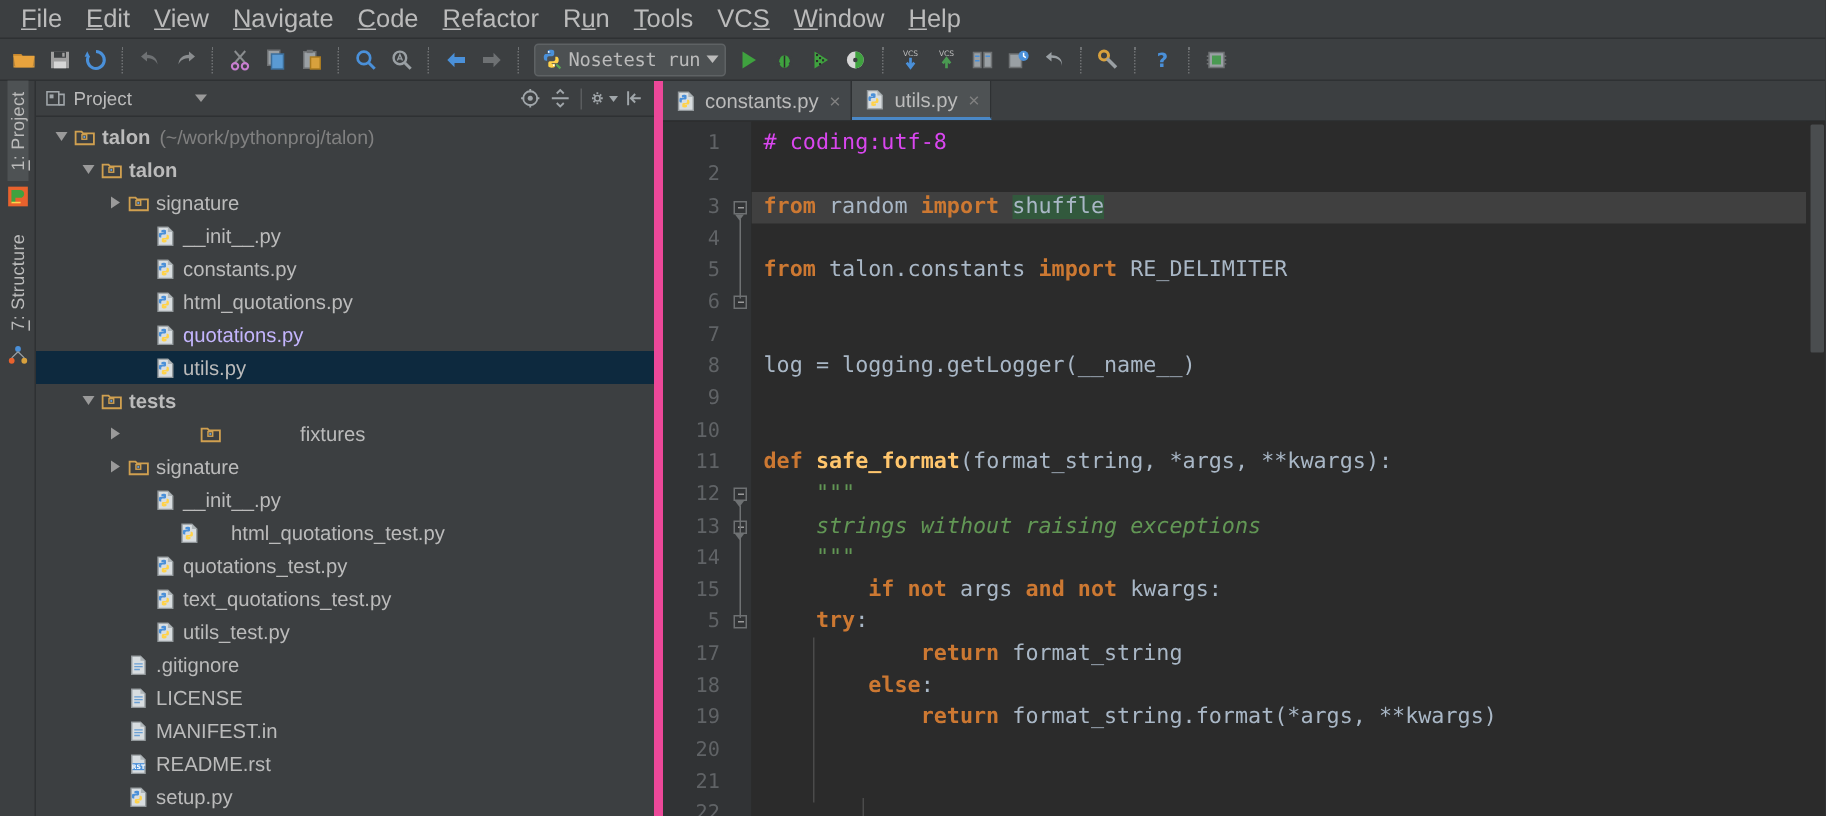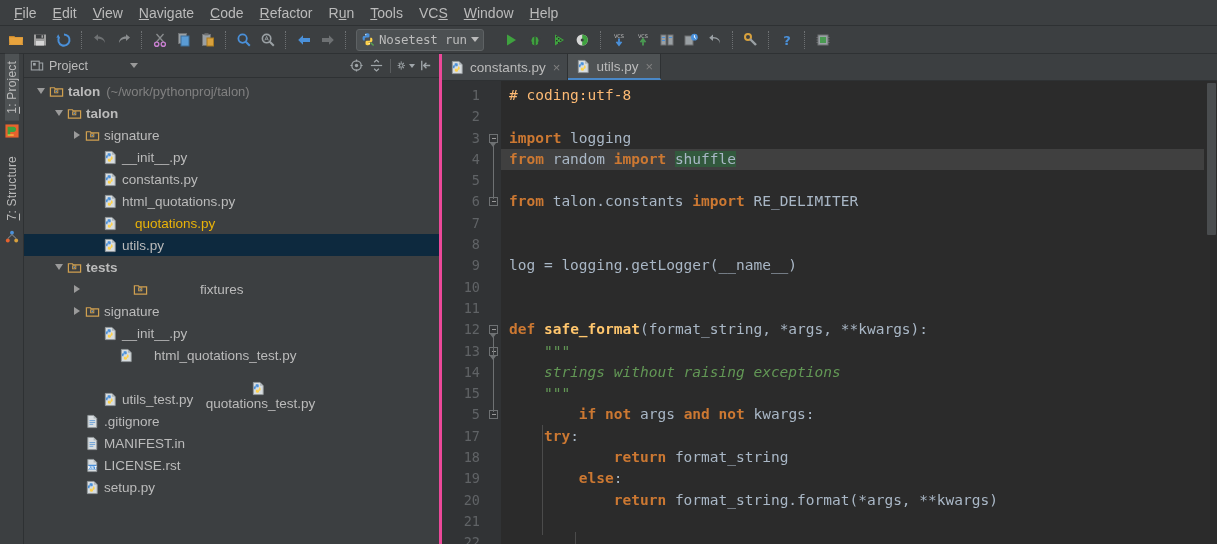--- a/index.html
+++ b/index.html
@@ -23,21 +23,21 @@
     background: #3c3f41;
     display: flex;
     align-items: center;
     padding-left: 6px;
     border-bottom: 1px solid #2e3133;
     box-sizing: border-box;
   }
   .menubar .mi {
     padding: 2px 8px;
     color: #bbbbbb;
-    font-size: 14px;
+    font-size: 17px;
     white-space: nowrap;
     cursor: default;
   }
   .menubar .mi .mn { text-decoration: underline; }
 
   
   .toolbar {
     height: 28px;
     background: #3c3f41;
     display: flex;
@@ -58,21 +58,21 @@
     margin: 0 5px;
     border-left: 1px dotted #6e7173;
   }
   .runconfig {
     display: flex; align-items: center;
     height: 20px;
     background: #4c5052;
     border: 1px solid #5e6264;
     border-radius: 3px;
     padding: 0 4px 0 3px;
-    margin: 0 15px 0 4px;
+    margin: 0 3px 0 4px;
     gap: 4px;
   }
   .runconfig .rc-label {
     font-size: 12.5px; color: #bbbbbb;
     font-family: "DejaVu Sans Mono", monospace;
     letter-spacing: -0.2px;
     white-space: nowrap;
   }
   .caret-dn {
     width: 0; height: 0;
@@ -115,21 +115,21 @@
     display: flex; align-items: center; justify-content: center;
   }
 
   
   .project-panel {
     width: 418px;
     flex: 0 0 418px;
     background: #3c3f41;
     display: flex;
     flex-direction: column;
-    border-right: 3px solid #ec4899;
+    border-right: 6px solid #ec4899;
     box-sizing: border-box;
     overflow: hidden;
   }
   .pp-header {
     height: 24px;
     display: flex;
     align-items: center;
     background: #3c3f41;
     border-bottom: 1px solid #2e3133;
     padding: 0 4px 0 6px;
@@ -189,21 +189,21 @@
   }
   .node-ico {
     width: 16px; height: 16px;
     flex: 0 0 16px;
     margin-right: 4px;
     display: inline-flex;
     align-items: center; justify-content: center;
   }
   .node-label { color: #bbbbbb; }
   .node-label.bold { font-weight: bold; }
-  .node-label.blue { color: #eab308; margin-left: 13px; }
+  .node-label.blue { color: #c4b5fd; }
   .node-path { color: #808080; margin-left: 6px; font-size: 13px; }
 
   
   .editor-area {
     flex: 1;
     display: flex;
     flex-direction: column;
     min-width: 0;
     background: #2b2b2b;
   }
@@ -318,21 +318,21 @@
     font-family: "DejaVu Sans Mono", monospace;
     font-size: 14.5px;
     color: #a9b7c6;
     white-space: pre;
     padding-left: 8px;
     box-sizing: border-box;
   }
   .cline.caret { background: #404040; }
   .kw  { color: #cc7832; font-weight: bold; }
   .fn  { color: #ffc66d; font-weight: bold; }
-  .cmt { color: #fdba74; }
+  .cmt { color: #d946ef; }
   .doc { color: #629755; font-style: italic; }
   .hl  { background: #32593d; }
   .plain { color: #a9b7c6; }
   .squig {
     text-decoration: underline;
     text-decoration-style: wavy;
     text-decoration-color: #629755;
     text-underline-offset: 2px;
   }
   .indent-guide {
@@ -784,31 +784,43 @@
             <span class="node-ico">
               <svg width="15" height="15" viewBox="0 0 16 16">
                 <path d="M2.5 1.5h7l3.5 3.5v9.5h-10.5z" fill="#d8dde0" stroke="#93999c"></path>
                 <path d="M9.5 1.5v3.5h3.5" fill="#aeb5b8"></path>
                 <path d="M6.4 3.4c-1.6 0-1.5.7-1.5.7v1.2h1.6v.3H4.2s-1.1-.1-1.1 1.6.9 1.7.9 1.7h.8V7.7s0-1 .9-1h1.6s.9 0 .9-.9V4.1s.1-.7-1.8-.7z" fill="#4a90d9"></path>
                 <path d="M7 12.5c1.6 0 1.5-.7 1.5-.7v-1.2H6.9v-.3h2.3s1.1.1 1.1-1.6-.9-1.7-.9-1.7h-.8v1.2s0 1-.9 1H6.1s-.9 0-.9.9v1.7s-.1.7 1.8.7z" fill="#ffd24a"></path>
               </svg>
             </span>
             <span class="node-label">html_quotations_test.py</span>
           </div>
-          <div class="node" style="padding-left: 64px; flex-direction: column;">
+          <div class="node" style="padding-left: 64px;">
             <span class="twisty"></span>
             <span class="node-ico">
               <svg width="15" height="15" viewBox="0 0 16 16">
                 <path d="M2.5 1.5h7l3.5 3.5v9.5h-10.5z" fill="#d8dde0" stroke="#93999c"></path>
                 <path d="M9.5 1.5v3.5h3.5" fill="#aeb5b8"></path>
                 <path d="M6.4 3.4c-1.6 0-1.5.7-1.5.7v1.2h1.6v.3H4.2s-1.1-.1-1.1 1.6.9 1.7.9 1.7h.8V7.7s0-1 .9-1h1.6s.9 0 .9-.9V4.1s.1-.7-1.8-.7z" fill="#4a90d9"></path>
                 <path d="M7 12.5c1.6 0 1.5-.7 1.5-.7v-1.2H6.9v-.3h2.3s1.1.1 1.1-1.6-.9-1.7-.9-1.7h-.8v1.2s0 1-.9 1H6.1s-.9 0-.9.9v1.7s-.1.7 1.8.7z" fill="#ffd24a"></path>
               </svg>
             </span>
             <span class="node-label">quotations_test.py</span>
+          </div>
+          <div class="node" style="padding-left: 64px;">
+            <span class="twisty"></span>
+            <span class="node-ico">
+              <svg width="15" height="15" viewBox="0 0 16 16">
+                <path d="M2.5 1.5h7l3.5 3.5v9.5h-10.5z" fill="#d8dde0" stroke="#93999c"></path>
+                <path d="M9.5 1.5v3.5h3.5" fill="#aeb5b8"></path>
+                <path d="M6.4 3.4c-1.6 0-1.5.7-1.5.7v1.2h1.6v.3H4.2s-1.1-.1-1.1 1.6.9 1.7.9 1.7h.8V7.7s0-1 .9-1h1.6s.9 0 .9-.9V4.1s.1-.7-1.8-.7z" fill="#4a90d9"></path>
+                <path d="M7 12.5c1.6 0 1.5-.7 1.5-.7v-1.2H6.9v-.3h2.3s1.1.1 1.1-1.6-.9-1.7-.9-1.7h-.8v1.2s0 1-.9 1H6.1s-.9 0-.9.9v1.7s-.1.7 1.8.7z" fill="#ffd24a"></path>
+              </svg>
+            </span>
+            <span class="node-label">text_quotations_test.py</span>
           </div>
           <div class="node" style="padding-left: 64px;">
             <span class="twisty"></span>
             <span class="node-ico">
               <svg width="15" height="15" viewBox="0 0 16 16">
                 <path d="M2.5 1.5h7l3.5 3.5v9.5h-10.5z" fill="#d8dde0" stroke="#93999c"></path>
                 <path d="M9.5 1.5v3.5h3.5" fill="#aeb5b8"></path>
                 <path d="M6.4 3.4c-1.6 0-1.5.7-1.5.7v1.2h1.6v.3H4.2s-1.1-.1-1.1 1.6.9 1.7.9 1.7h.8V7.7s0-1 .9-1h1.6s.9 0 .9-.9V4.1s.1-.7-1.8-.7z" fill="#4a90d9"></path>
                 <path d="M7 12.5c1.6 0 1.5-.7 1.5-.7v-1.2H6.9v-.3h2.3s1.1.1 1.1-1.6-.9-1.7-.9-1.7h-.8v1.2s0 1-.9 1H6.1s-.9 0-.9.9v1.7s-.1.7 1.8.7z" fill="#ffd24a"></path>
               </svg>
@@ -832,33 +844,46 @@
             <span class="twisty"></span>
             <span class="node-ico">
               <svg width="15" height="15" viewBox="0 0 16 16">
                 <path d="M3 1.5h6.2l3.3 3.3v9.7H3z" fill="#d8dde0" stroke="#93999c"></path>
                 <path d="M9.2 1.5v3.3h3.3" fill="#aeb5b8"></path>
                 <g stroke="#6a9fd4" stroke-width="1">
                   <path d="M4.8 7h6M4.8 9h6M4.8 11h4"></path>
                 </g>
               </svg>
             </span>
+            <span class="node-label">LICENSE</span>
+          </div>
+          <div class="node" style="padding-left: 46px;">
+            <span class="twisty"></span>
+            <span class="node-ico">
+              <svg width="15" height="15" viewBox="0 0 16 16">
+                <path d="M3 1.5h6.2l3.3 3.3v9.7H3z" fill="#d8dde0" stroke="#93999c"></path>
+                <path d="M9.2 1.5v3.3h3.3" fill="#aeb5b8"></path>
+                <g stroke="#6a9fd4" stroke-width="1">
+                  <path d="M4.8 7h6M4.8 9h6M4.8 11h4"></path>
+                </g>
+              </svg>
+            </span>
             <span class="node-label">MANIFEST.in</span>
           </div>
           <div class="node" style="padding-left: 46px;">
             <span class="twisty"></span>
             <span class="node-ico">
               <svg width="15" height="15" viewBox="0 0 16 16">
                 <path d="M3 1.5h6.2l3.3 3.3v9.7H3z" fill="#d8dde0" stroke="#93999c"></path>
                 <path d="M9.2 1.5v3.3h3.3" fill="#aeb5b8"></path>
                 <rect x="3.6" y="7.2" width="8.4" height="5" fill="#4a90d9"></rect>
                 <text x="7.8" y="11.3" font-size="4.4" fill="#fff" text-anchor="middle" font-family="DejaVu Sans" font-weight="bold">RST</text>
               </svg>
             </span>
-            <span class="node-label">LICENSE.rst</span>
+            <span class="node-label">README.rst</span>
           </div>
           <div class="node" style="padding-left: 46px;">
             <span class="twisty"></span>
             <span class="node-ico">
               <svg width="15" height="15" viewBox="0 0 16 16">
                 <path d="M2.5 1.5h7l3.5 3.5v9.5h-10.5z" fill="#d8dde0" stroke="#93999c"></path>
                 <path d="M9.5 1.5v3.5h3.5" fill="#aeb5b8"></path>
                 <path d="M6.4 3.4c-1.6 0-1.5.7-1.5.7v1.2h1.6v.3H4.2s-1.1-.1-1.1 1.6.9 1.7.9 1.7h.8V7.7s0-1 .9-1h1.6s.9 0 .9-.9V4.1s.1-.7-1.8-.7z" fill="#4a90d9"></path>
                 <path d="M7 12.5c1.6 0 1.5-.7 1.5-.7v-1.2H6.9v-.3h2.3s1.1.1 1.1-1.6-.9-1.7-.9-1.7h-.8v1.2s0 1-.9 1H6.1s-.9 0-.9.9v1.7s-.1.7 1.8.7z" fill="#ffd24a"></path>
               </svg>
@@ -954,21 +979,20 @@
             <div class="fold"></div>
             <div class="fold"></div>
             <div class="fold"></div>
             <div class="fold-line" style="top: 64.6px; height: 53.9px;"></div>
             <div class="fold-line" style="top: 256.3px; height: 75.2px;"></div>
           </div>
         <div class="code" id="code">
 
           <div class="cline"><span class="cmt"># coding:utf-8</span></div>
             <div class="cline">&nbsp;</div>
-            <div class="cline"><span class="kw">import</span><span class="plain"> logging</span></div>
             <div class="cline caret"><span class="kw">from</span><span class="plain"> random </span><span class="kw">import</span><span class="plain"> </span><span class="plain hl">shuffle</span></div>
             <div class="cline">&nbsp;</div>
             <div class="cline"><span class="kw">from</span><span class="plain"> talon.constants </span><span class="kw">import</span><span class="plain"> RE_DELIMITER</span></div>
             <div class="cline">&nbsp;</div>
             <div class="cline">&nbsp;</div>
             <div class="cline"><span class="plain">log = logging.getLogger(__name__)</span></div>
             <div class="cline">&nbsp;</div>
             <div class="cline">&nbsp;</div>
             <div class="cline"><span class="kw">def</span><span class="plain"> </span><span class="fn">safe_format</span><span class="plain">(format_string, *args, **kwargs):</span></div>
             <div class="cline"><span class="doc">    """</span></div>

